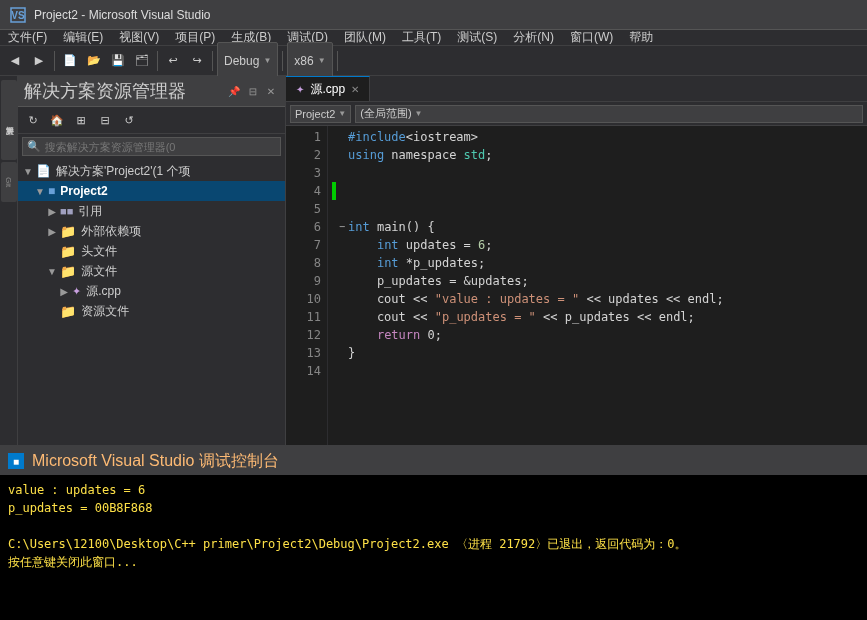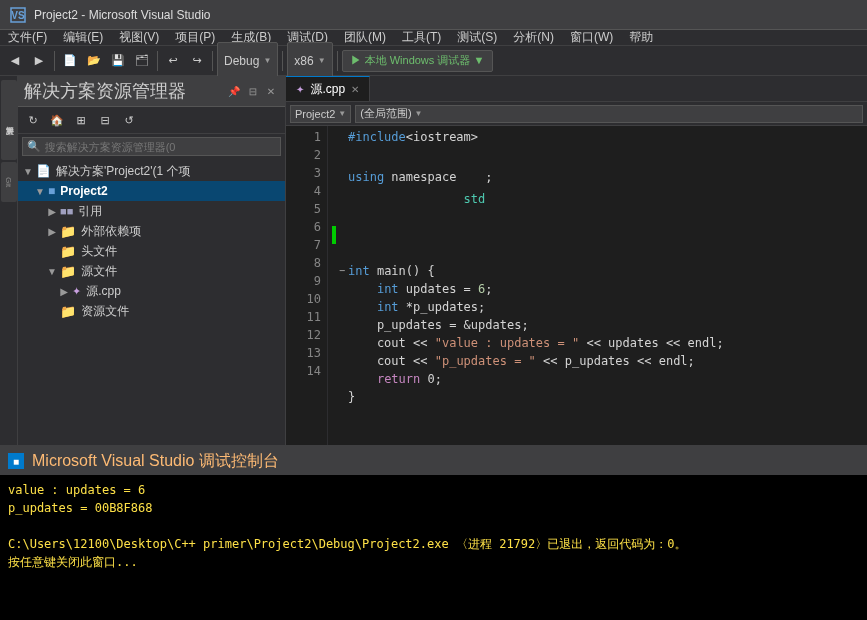--- a/index.html
+++ b/index.html
@@ -320,21 +320,21 @@
       align-items: center;
       justify-content: center;
       color: #777;
       font-size: 10px;
       cursor: pointer;
     }
     .kw-blue { color: #569cd6; }
     .kw-return { color: #c586c0; }
     .str-orange { color: #ce9178; }
     .num { color: #b5cea8; }
-    .namespace { color: #4ec9b0; margin-top: 44px; }
+    .namespace { color: #4ec9b0; }
 
     
     #console-panel {
       position: absolute;
       bottom: 0;
       left: 0;
       right: 0;
       height: 175px;
       background: #000;
       border-top: 2px solid #3f3f41;
@@ -426,23 +426,20 @@
   <div class="tb-dropdown">
     <span>Debug</span>
     <span class="arrow">▼</span>
   </div>
   <div class="tb-separator"></div>
   <div class="tb-dropdown">
     <span>x86</span>
     <span class="arrow">▼</span>
   </div>
   <div class="tb-separator"></div>
-  <div class="tb-btn" style="width:auto;padding:0 8px;background:#3f3f41;color:#6dbd6d;border:1px solid #555;font-size:11px;">
-    <span>▶ 本地 Windows 调试器 ▼</span>
-  </div>
 </div>
 
 <div id="main-area" style="position:relative;">
 
   <div id="left-strip">
     <div class="strip-btn" style="height:80px;font-size:8px;color:#ccc;">解决方案</div>
     <div class="strip-btn" style="height:40px;font-size:8px;">Git</div>
   </div>
 
   <div id="solution-explorer">

